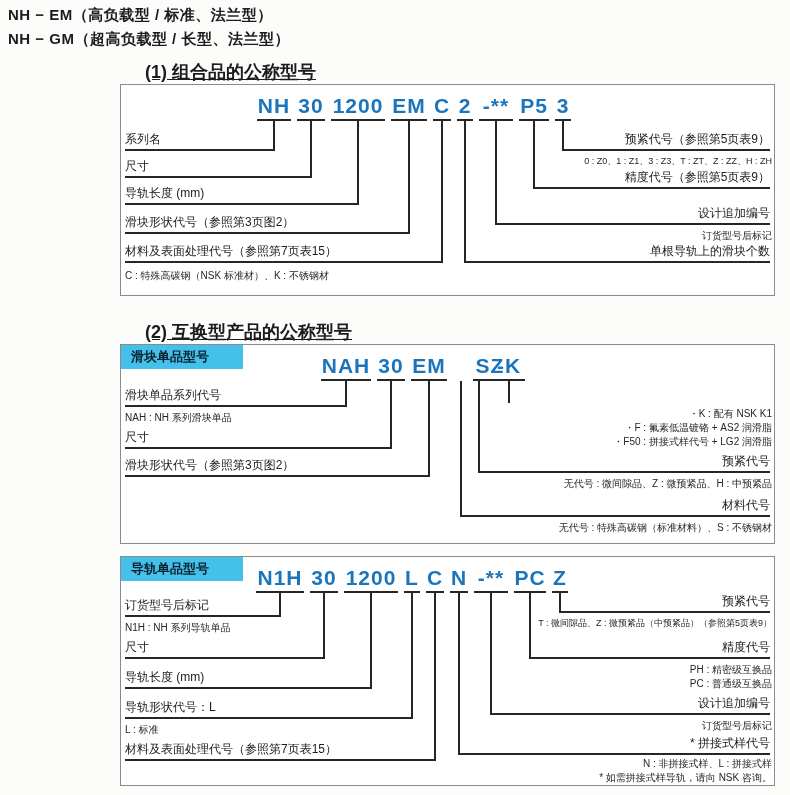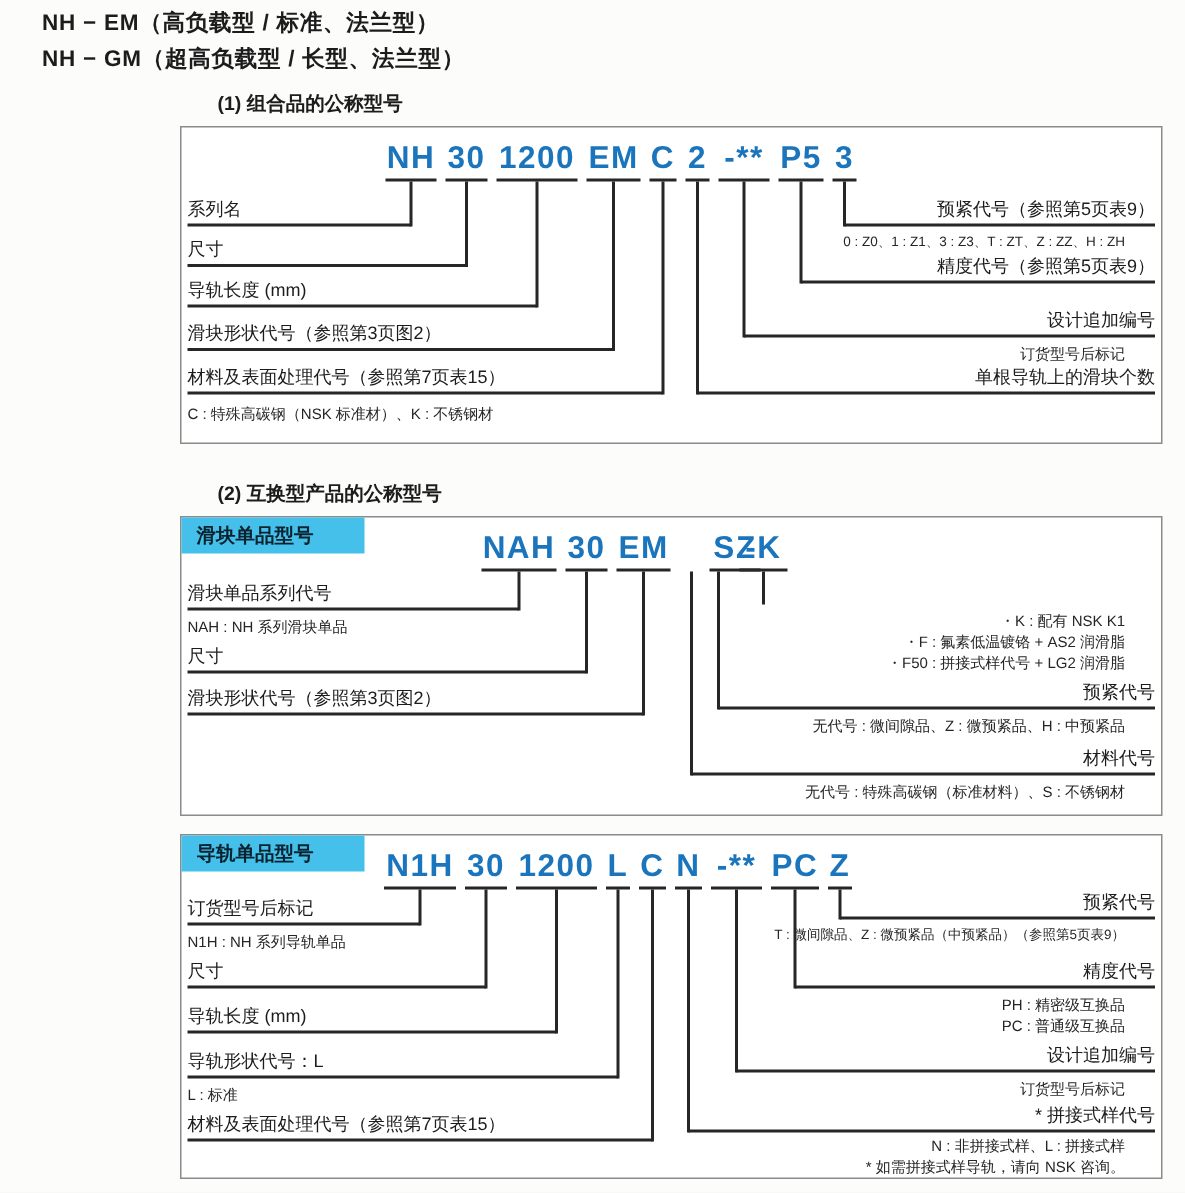--- a/index.html
+++ b/index.html
@@ -1,23 +1,23 @@
 <!DOCTYPE html>
 <html><head>
 <meta charset="utf-8">
 <style>
   * { margin:0; padding:0; box-sizing:border-box; }
   html,body { background:#f5f5f3; }
   body { font-family:"Liberation Sans", sans-serif; color:#1c1c1c; }
   .page { position:relative; width:790px; height:795px; background:#fcfcfb; overflow:hidden; }
 
-  .hdr { position:absolute; left:8px; font-size:15px; font-weight:bold; letter-spacing:.5px; white-space:nowrap;margin-left:20px; }
+  .hdr { position:absolute; left:8px; font-size:15px; font-weight:bold; letter-spacing:.5px; white-space:nowrap; }
   .hdr1 { top:6px; } .hdr2 { top:30px; }
 
-  .sec-title { position:absolute; left:145px; font-size:13px; font-weight:bold; white-space:nowrap; }
+  .sec-title { position:absolute; left:145px; font-size:18px; font-weight:bold; white-space:nowrap;text-decoration:underline; }
   .st1 { top:60px; } .st2 { top:320px; }
 
   .box { position:absolute; left:120px; width:655px; border:1px solid #8b8b8b; background:#fff; }
   .box1 { top:84px;  height:212px; }
   .box2 { top:344px; height:200px; }
   .box3 { top:556px; height:230px; }
 
   .bar { position:absolute; left:0; top:0; width:122px; height:24px; background:#45c0ea;
          color:#09222e; font-size:13px; font-weight:bold; line-height:24px; padding-left:10px; white-space:nowrap; }
 
@@ -27,21 +27,21 @@
 
   .lbl { position:absolute; height:20px; font-size:12px; line-height:17px;
          border-bottom:2px solid #262626; white-space:nowrap; }
   .lbl-l { left:4px; text-align:left; }
   .lbl-r { text-align:right; }
 
   .vl { position:absolute; top:36px; width:2px; background:#262626; }
 
   .note { position:absolute; font-size:10px; color:#262626; white-space:nowrap; }
   .note-l { left:4px; text-align:left; }
-  .note-r { right:24px; text-align:left; }
+  .note-r { right:2px; text-align:left; }
   .note-sm { font-size:9px; }
 </style>
 </head>
 <body>
 
 <div class="page">
 
   <div class="hdr hdr1">NH − EM（高负载型 / 标准、法兰型）</div>
   <div class="hdr hdr2">NH − GM（超高负载型 / 长型、法兰型）</div>
 

